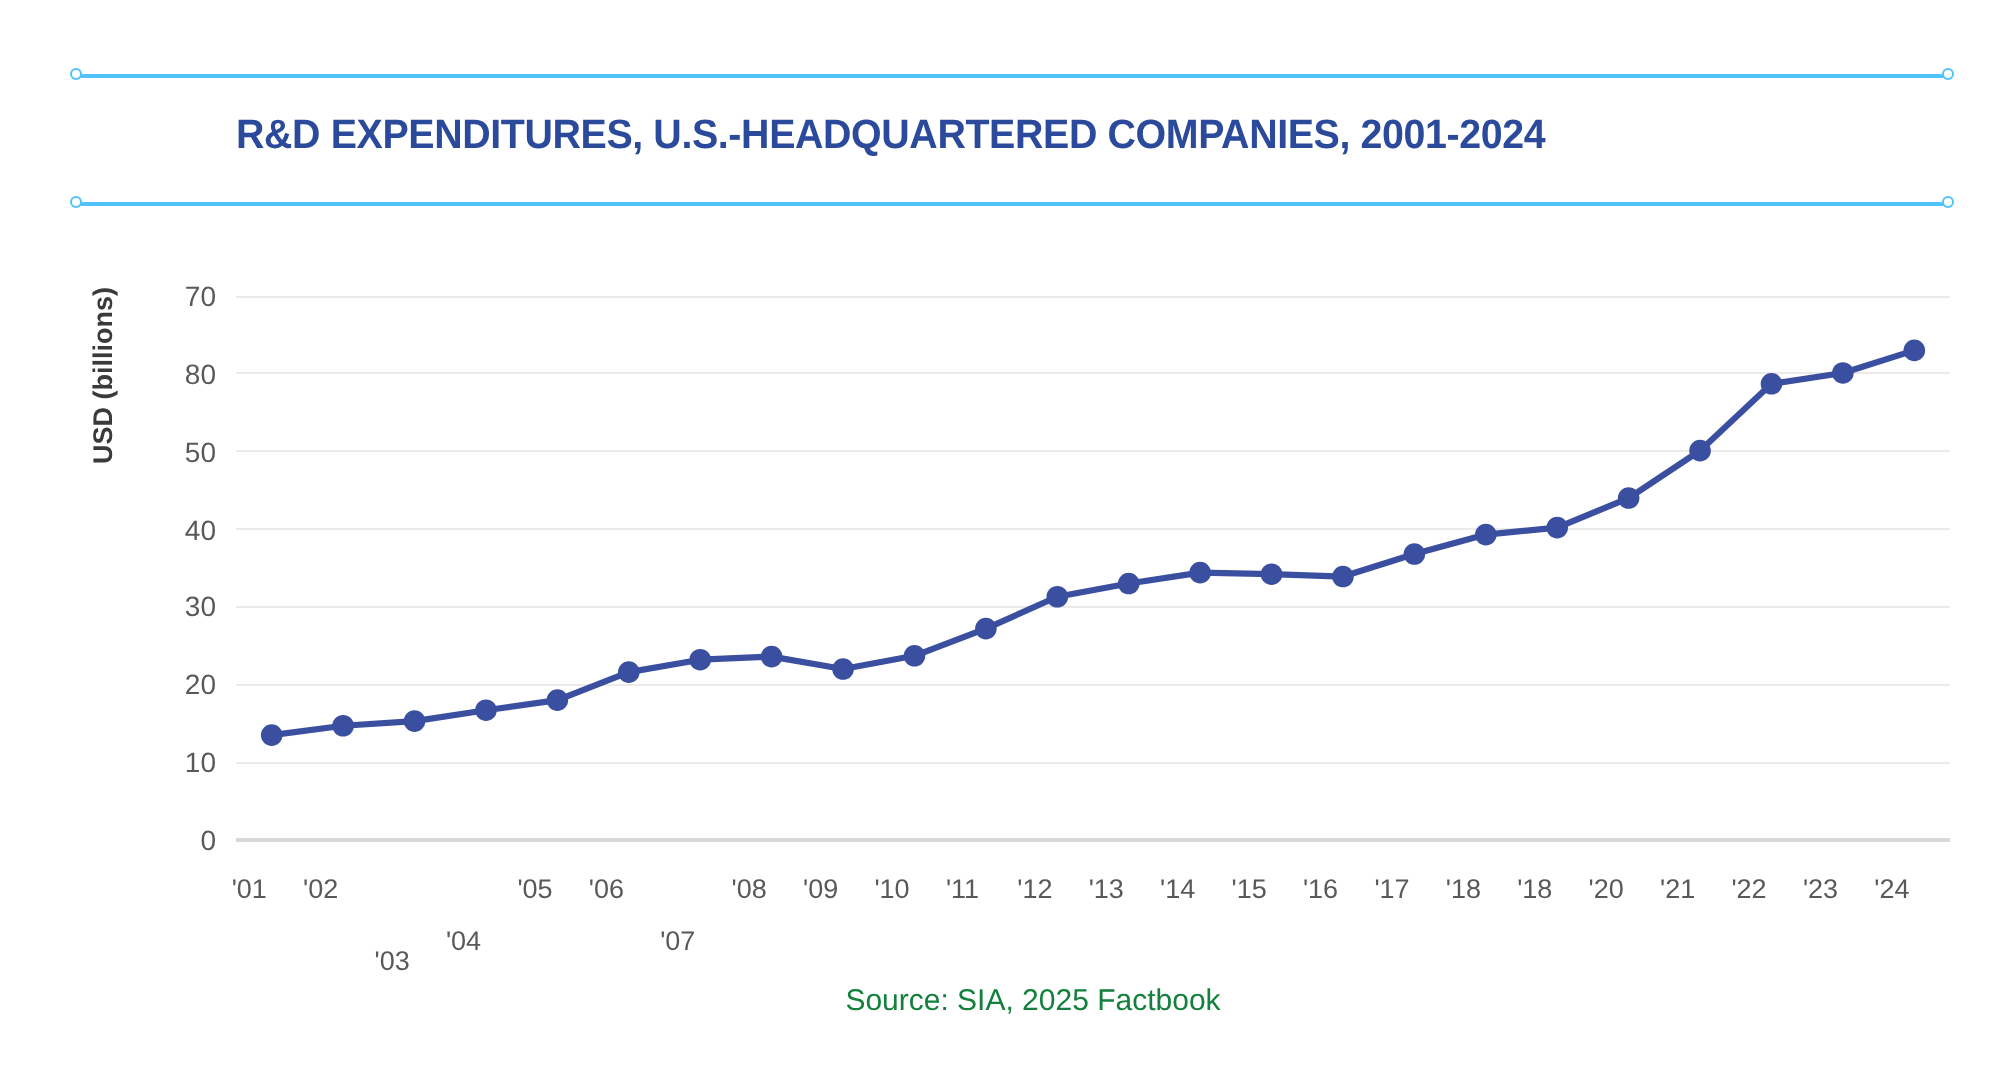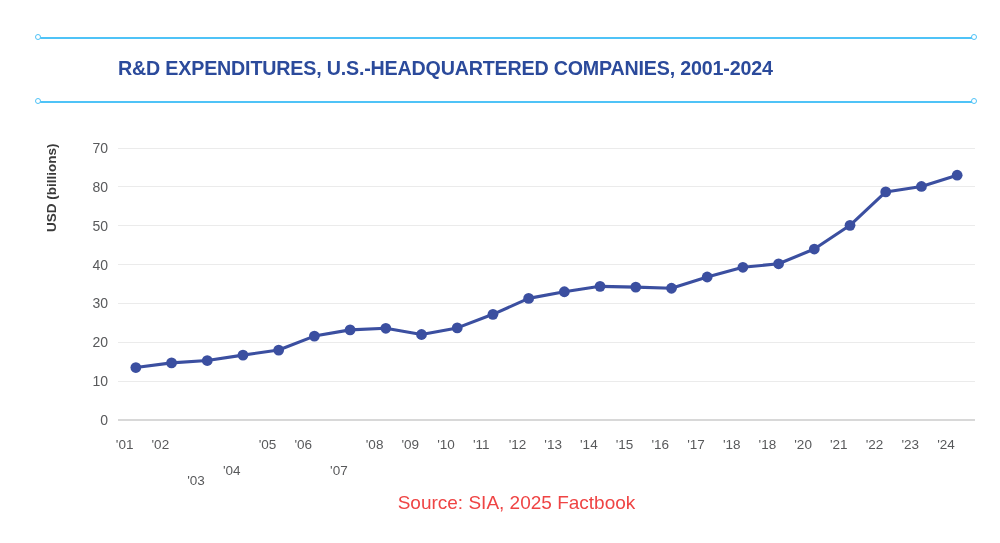--- a/index.html
+++ b/index.html
@@ -101,22 +101,22 @@
   .gridline.base {
     height: 1.6px;
     background: #d8d8d8;
   }
   .source {
     position: absolute;
     left: 0;
     right: 0;
     top: 492px;
     text-align: center;
-    font-size: 19px;
-    color: #ef4444;
+    font-size: 15px;
+    color: #15803d;
     margin-left: 33px;
   }
   svg.series { position: absolute; left: 0; top: 0; }
 </style>
 </head>
 <body>
 
 <div class="page">
 
   <div class="rule top">

